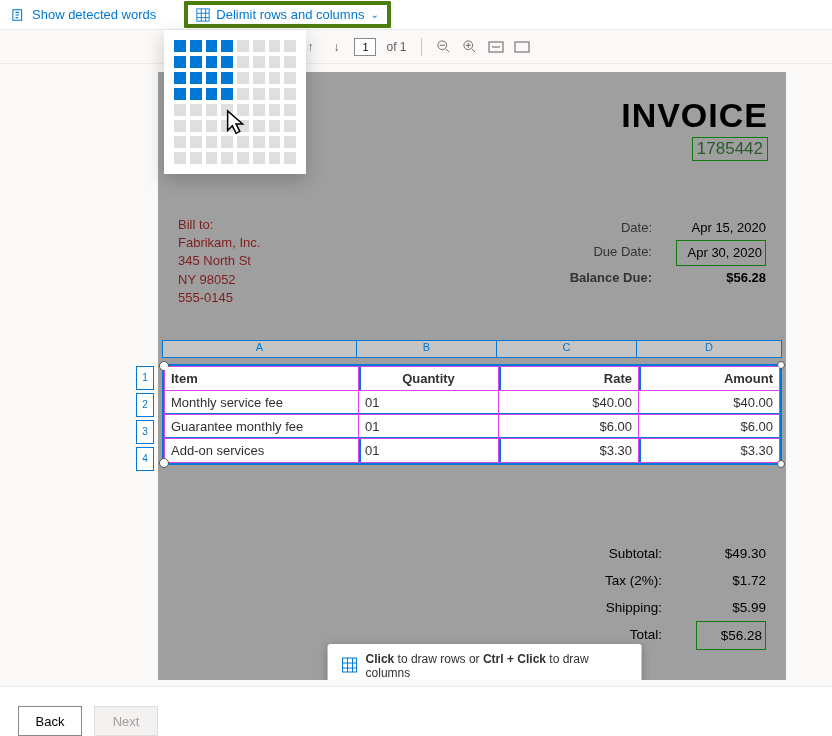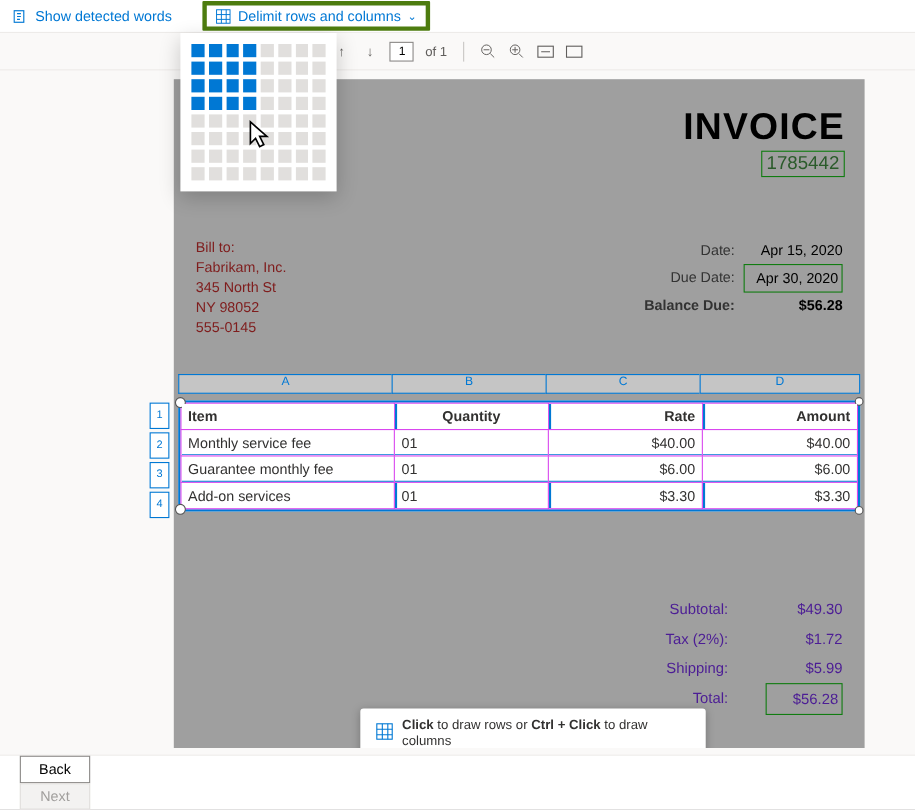--- a/index.html
+++ b/index.html
@@ -29,21 +29,21 @@
   
   .canvas-wrap { position: absolute; left: 158px; top: 72px; width: 628px; height: 608px; background: #9f9f9f; overflow: hidden; }
 
   
   .inv-title { position: absolute; right: 18px; top: 24px; text-align: right; }
   .inv-title h1 { font-size: 34px; font-weight: 700; color: #000; letter-spacing: 1px; }
   .inv-num { display: inline-block; border: 1px solid #107c10; color: #2b5b2b; padding: 1px 4px; font-size: 17px; margin-top: 2px; }
 
   .billto { position: absolute; left: 20px; top: 144px; font-size: 13px; line-height: 1.4; color: #7f1d1d; }
   .meta { position: absolute; right: 20px; top: 144px; text-align: right; font-size: 13px; line-height: 1.85; color: #000; }
-  .meta-row { display: flex; justify-content: flex-end; gap: 8px; }
+  .meta-row { display: flex; justify-content: flex-end; gap: 24px; }
   .meta-row .lbl { color: #333; }
   .meta-row .val { min-width: 90px; text-align: right; }
   .meta-row .boxed { border: 1px solid #107c10; padding: 0 3px; }
 
   
   .col-headers { position: absolute; left: 4px; top: 268px; right: 4px; display: flex; height: 18px; }
   .col-headers div { flex: 1; border: 1px solid #0078d4; border-right: none; text-align: center; font-size: 11px; color: #0078d4; background: rgba(255,255,255,0.4); }
   .col-headers div:last-child { border-right: 1px solid #0078d4; }
   .col-headers .cA { flex: 0 0 194px; }
   .col-headers .cB { flex: 0 0 140px; }
@@ -62,32 +62,32 @@
   .data-table th { font-weight: 700; text-align: left; background: #fff; }
   .data-table th.num, .data-table td.num { text-align: right; }
   .data-table th.ctr, .data-table td.ctr { text-align: center; }
   .col-A { width: 194px; }
   .col-B { width: 140px; }
   .col-C { width: 140px; }
   .blue-vline { box-shadow: inset 2px 0 0 #0078d4; }
   .blue-hline td { box-shadow: inset 0 -1px 0 #0078d4; }
 
   
-  .totals { position: absolute; right: 20px; top: 468px; text-align: right; font-size: 13.5px; line-height: 2.0; color: #4c1d95; }
+  .totals { position: absolute; right: 20px; top: 468px; text-align: right; font-size: 13.5px; line-height: 2.0; color: #000000; }
   .totals .trow { display: flex; justify-content: flex-end; gap: 34px; }
   .totals .trow .tval { min-width: 70px; text-align: right; }
   .totals .trow .boxed { border: 1px solid #107c10; padding: 0 3px; }
 
   
   .hint { position: absolute; left: 50%; transform: translateX(-46%); top: 572px; background: #fff; border-radius: 3px; box-shadow: 0 2px 8px rgba(0,0,0,0.25); padding: 8px 14px; font-size: 12px; color: #323130; display: flex; align-items: center; gap: 8px; }
   .hint .hicon { color: #0078d4; }
   .hint b { font-weight: 600; }
 
   
-  .bottom-bar { position: absolute; left: 0; right: 0; bottom: 0; height: 50px; display: flex; align-items: flex-start; padding: 0 18px; background: #fff; border-top: 1px solid #edebe9; flex-direction: column; }
+  .bottom-bar { position: absolute; left: 0; right: 0; bottom: 0; height: 50px; display: flex; align-items: flex-end; padding: 0 18px; gap: 12px; background: #fff; border-top: 1px solid #edebe9; }
   .btn { min-width: 64px; height: 30px; border: 1px solid #8a8886; background: #fff; font-size: 13px; cursor: pointer; }
   .btn.disabled { color: #a19f9d; border-color: #e1dfdd; background: #f3f2f1; cursor: default; }
 </style>
 </head>
 <body>
 
 <div class="top-toolbar">
   <div class="toolbar-item">
     <span class="tb-icon">
       <svg width="14" height="14" viewBox="0 0 16 16">

